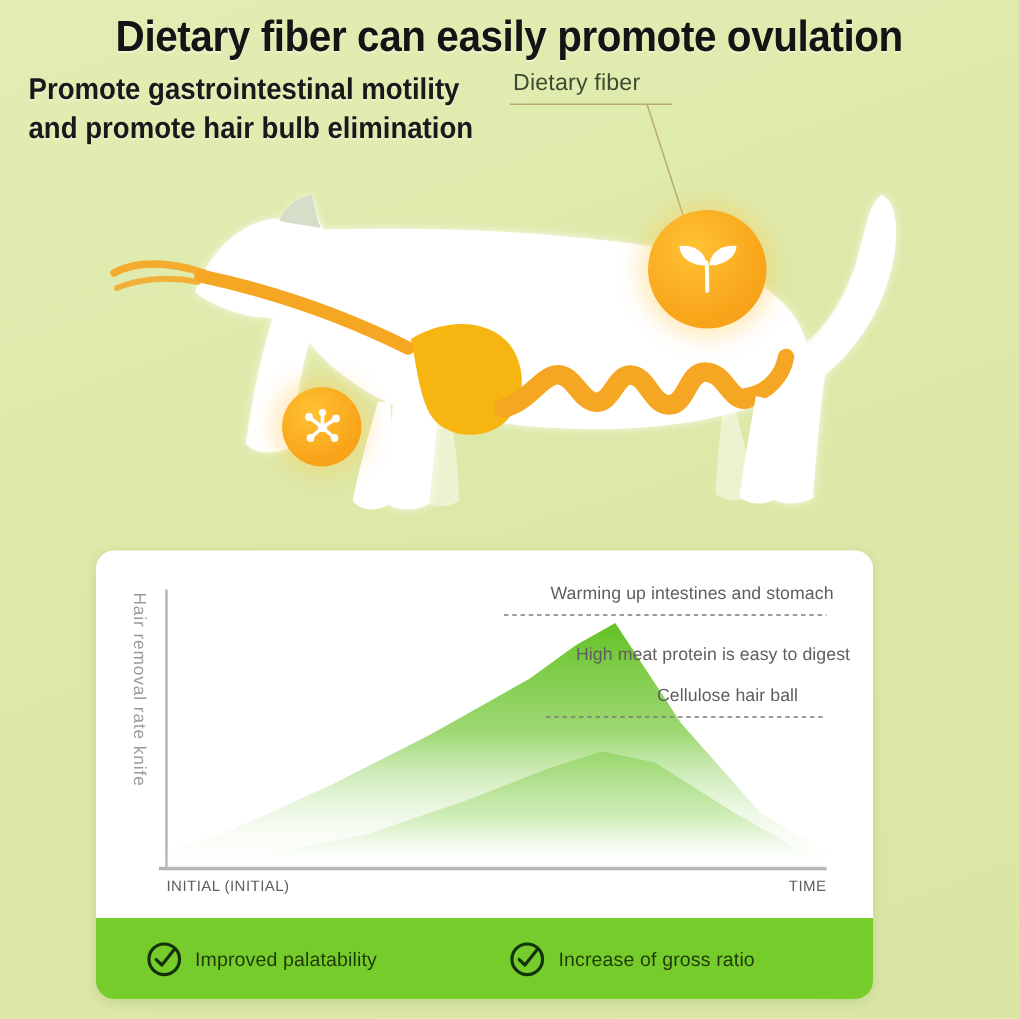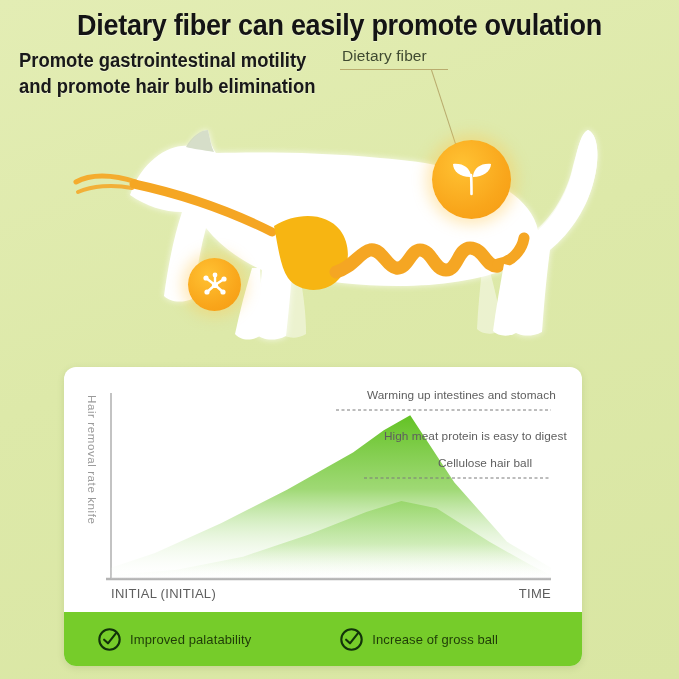--- a/index.html
+++ b/index.html
@@ -170,21 +170,21 @@
   #ann-2 { left: 374px; top: 89px; }
   #ann-3 { left: 348px; top: 119px; }
 
   #x-axis-labels {
     position: absolute;
     left: 47px;
     top: 219px;
     width: 440px;
     display: flex;
     justify-content: space-between;
-    font-size: 13px;
+    font-size: 10px;
     color: #5e5e5e;
     letter-spacing: 0.3px;
   }
   #bottom-bar {
     position: absolute;
     left: 0;
     bottom: 0;
     width: 574px;
     height: 54px;
     background: #76cc2a;
@@ -367,18 +367,18 @@
           <circle cx="13" cy="13" r="10.6" fill="none" stroke="#12330a" stroke-width="2.2"></circle>
           <path d="M7.4,13.2 L11.4,17 L19.8,6.4" fill="none" stroke="#12330a" stroke-width="2.2" stroke-linecap="round" stroke-linejoin="round"></path>
         </svg>
         <span class="benefit-text">Improved palatability</span>
       </div>
       <div class="benefit-item" id="benefit-1">
         <svg class="check-icon" viewBox="0 0 26 26" aria-hidden="true">
           <circle cx="13" cy="13" r="10.6" fill="none" stroke="#12330a" stroke-width="2.2"></circle>
           <path d="M7.4,13.2 L11.4,17 L19.8,6.4" fill="none" stroke="#12330a" stroke-width="2.2" stroke-linecap="round" stroke-linejoin="round"></path>
         </svg>
-        <span class="benefit-text">Increase of gross ball</span>
+        <span class="benefit-text">Increase of gross ratio</span>
       </div>
     </div>
 
   </div>
 </div>
 
 </body></html>

